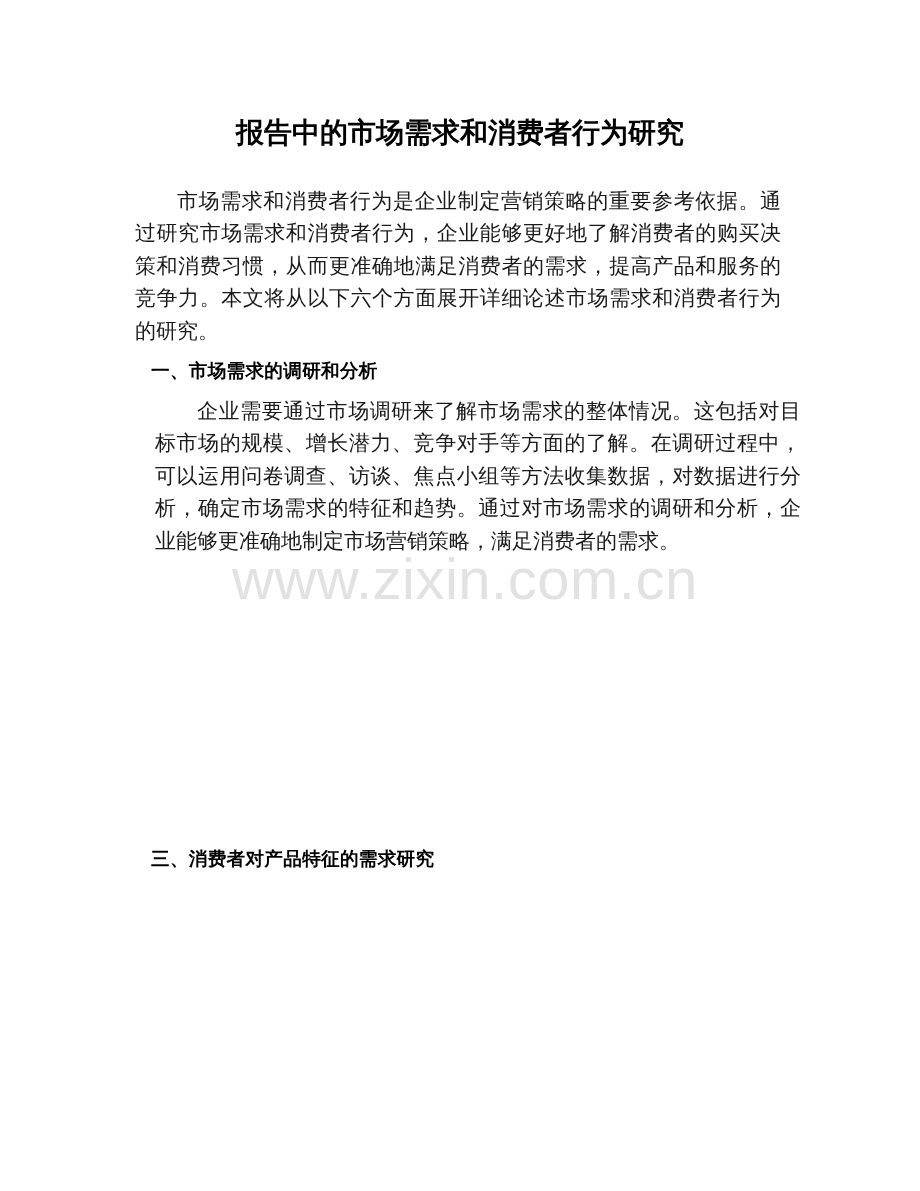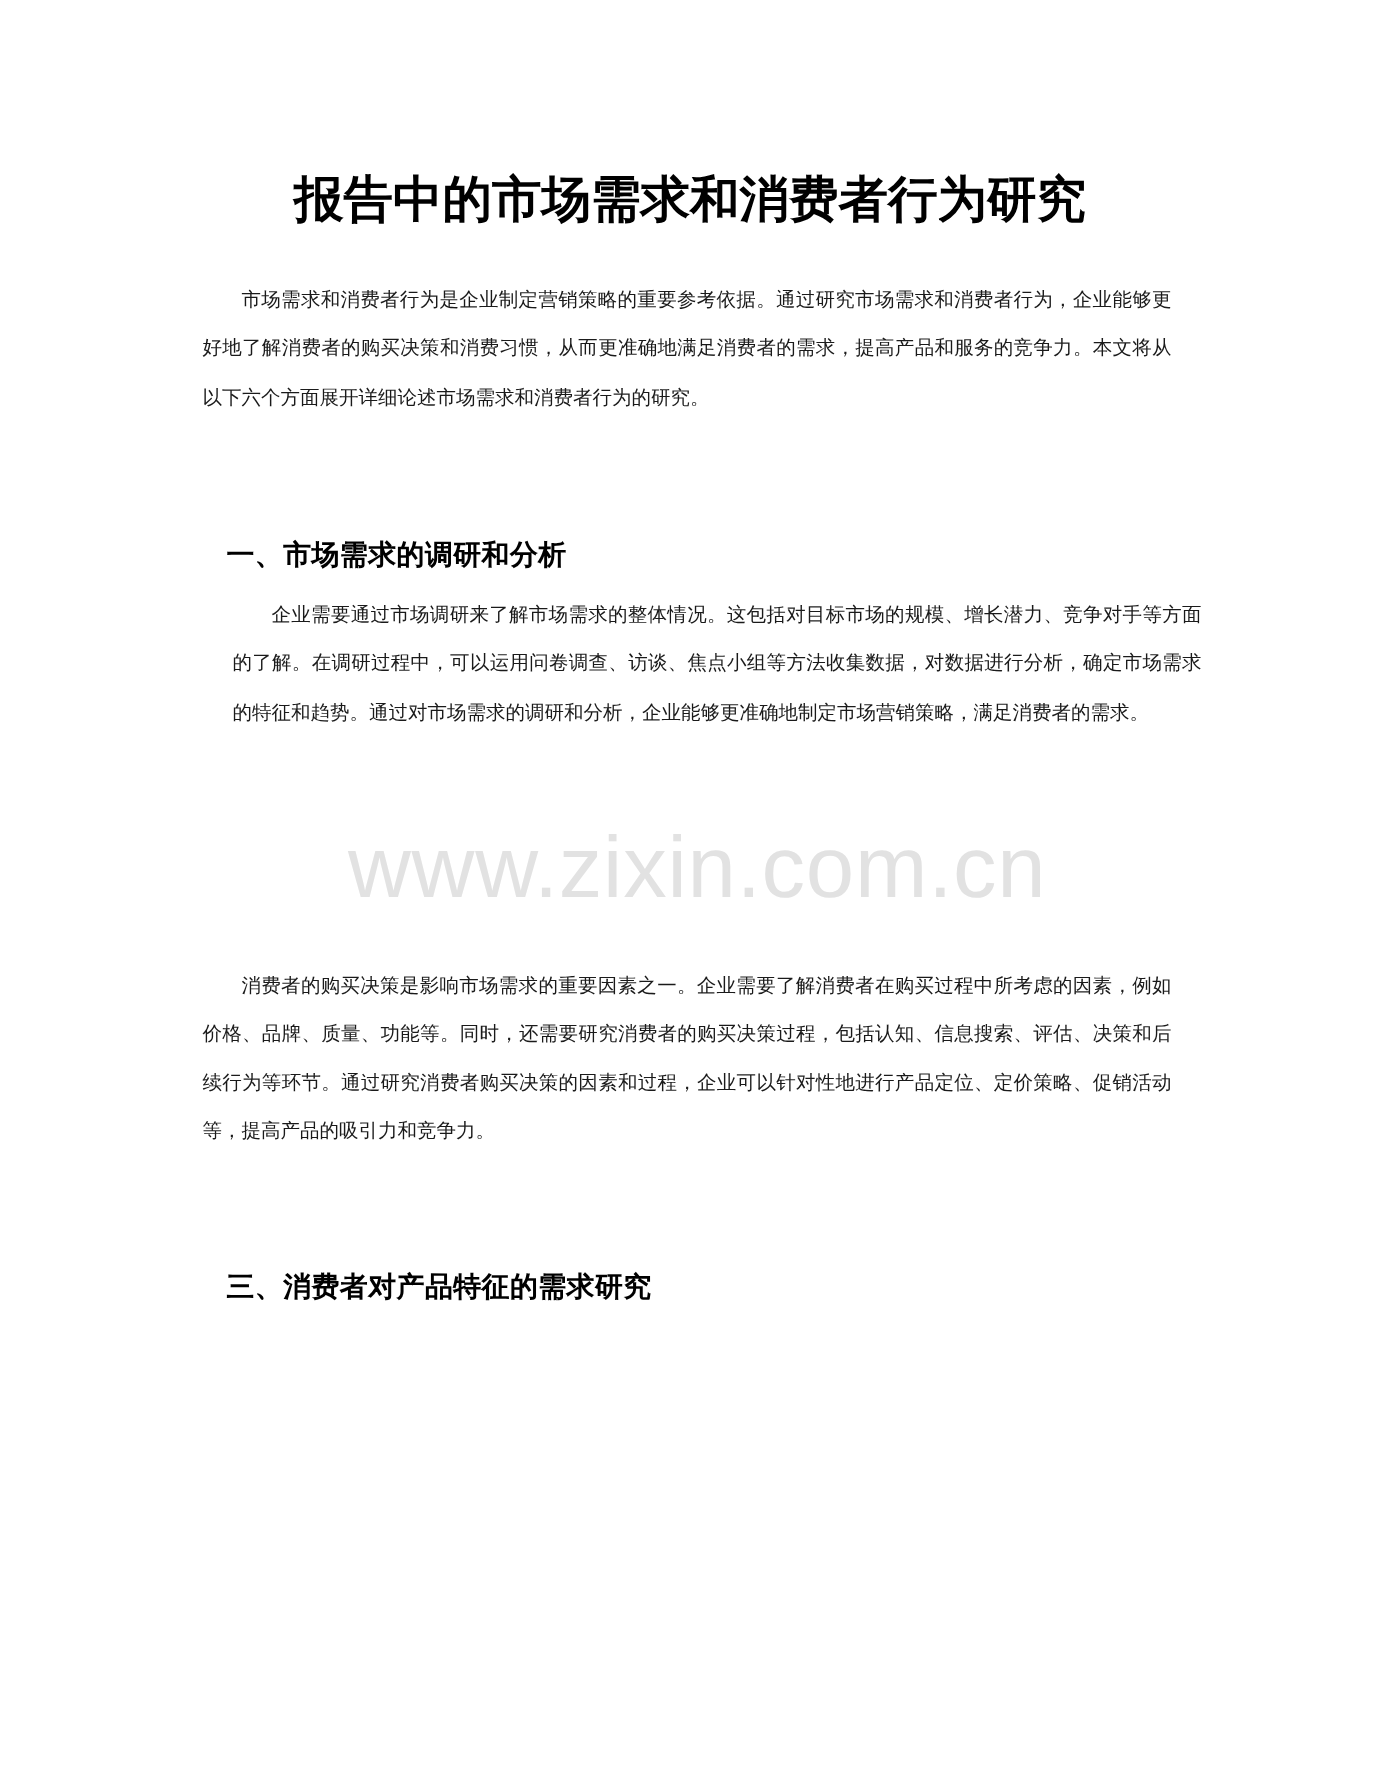--- a/index.html
+++ b/index.html
@@ -1,23 +1,23 @@
 <!DOCTYPE html>
 <html><head>
 <meta charset="utf-8">
 <style>
   html, body { margin: 0; padding: 0; background: #ffffff; }
   body { width: 920px; height: 1191px; position: relative; overflow: hidden;
          font-family: "DejaVu Serif", "Liberation Serif", serif; color: #111; }
   .page { position: absolute; left: 0; top: 0; width: 920px; height: 1191px; }
   .title { position: absolute; left: 0; top: 111px; width: 920px; text-align: center;
            font-family: "DejaVu Sans", "Liberation Sans", sans-serif; font-weight: bold;
-           font-size: 33px; line-height: 44px; letter-spacing: 0px; color: #000; margin: 0; }
+           font-size: 28px; line-height: 44px; letter-spacing: 0px; color: #000; margin: 0; }
   .para { position: absolute; left: 135px; width: 646px; margin: 0;
-          font-size: 13px; line-height: 32.4px; text-align: justify; text-indent: 2em;
+          font-size: 21px; line-height: 32.4px; text-align: justify; text-indent: 2em;
           color: #1a1a1a; word-break: break-all; }
   .heading { position: absolute; left: 135px; margin: 16px;
              font-family: "DejaVu Sans", "Liberation Sans", sans-serif; font-weight: bold;
              font-size: 18.6px; line-height: 28px; color: #000; letter-spacing: 0.3px; }
   .watermark { position: absolute; left: 232px; top: 548px; width: 460px; text-align: left;
                font-family: "Liberation Sans", "DejaVu Sans", sans-serif;
                font-size: 58px; line-height: 62px; color: #e2e2e2; letter-spacing: 0.5px;
                pointer-events: none; user-select: none; }
 </style>
 </head>
@@ -25,19 +25,18 @@
 
 <div class="page">
 
   <h1 class="title">报告中的市场需求和消费者行为研究</h1>
 
   <p class="para" style="top:185px;">市场需求和消费者行为是企业制定营销策略的重要参考依据。通过研究市场需求和消费者行为，企业能够更好地了解消费者的购买决策和消费习惯，从而更准确地满足消费者的需求，提高产品和服务的竞争力。本文将从以下六个方面展开详细论述市场需求和消费者行为的研究。</p>
 
   <h2 class="heading" style="top:341px;">一、市场需求的调研和分析</h2>
   <p class="para" style="top:395px;margin-left:20px;">企业需要通过市场调研来了解市场需求的整体情况。这包括对目标市场的规模、增长潜力、竞争对手等方面的了解。在调研过程中，可以运用问卷调查、访谈、焦点小组等方法收集数据，对数据进行分析，确定市场需求的特征和趋势。通过对市场需求的调研和分析，企业能够更准确地制定市场营销策略，满足消费者的需求。</p>
 
-  <p class="para" style="top:642px;">消费者的购买决策是影响市场需求的重要因素之一。企业需要了解消费者在购买过程中所考虑的因素，例如价格、品牌、质量、功能等。同时，还需要研究消费者的购买决策过程，包括认知、信息搜索、评估、决策和后续行为等环节。通过研究消费者购买决策的因素和过程，企业可以针对性地进行产品定位、定价策略、促销活动等，提高产品的吸引力和竞争力。</p>
 
   <h2 class="heading" style="top:829px;">三、消费者对产品特征的需求研究</h2>
 
 
   <div class="watermark">www.zixin.com.cn</div>
 </div>
 
 </body></html>

